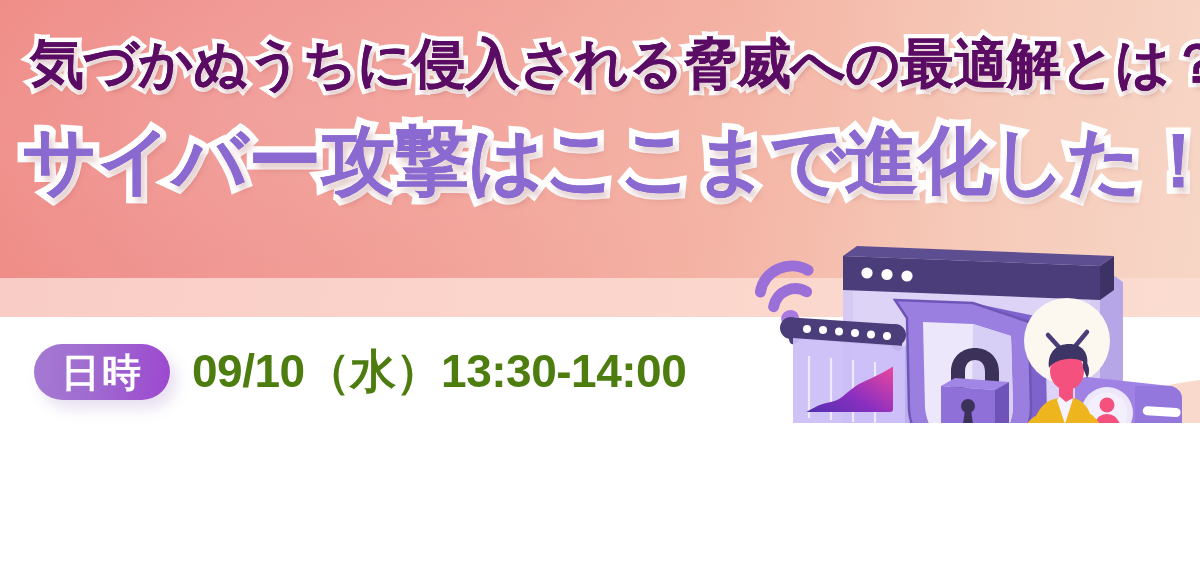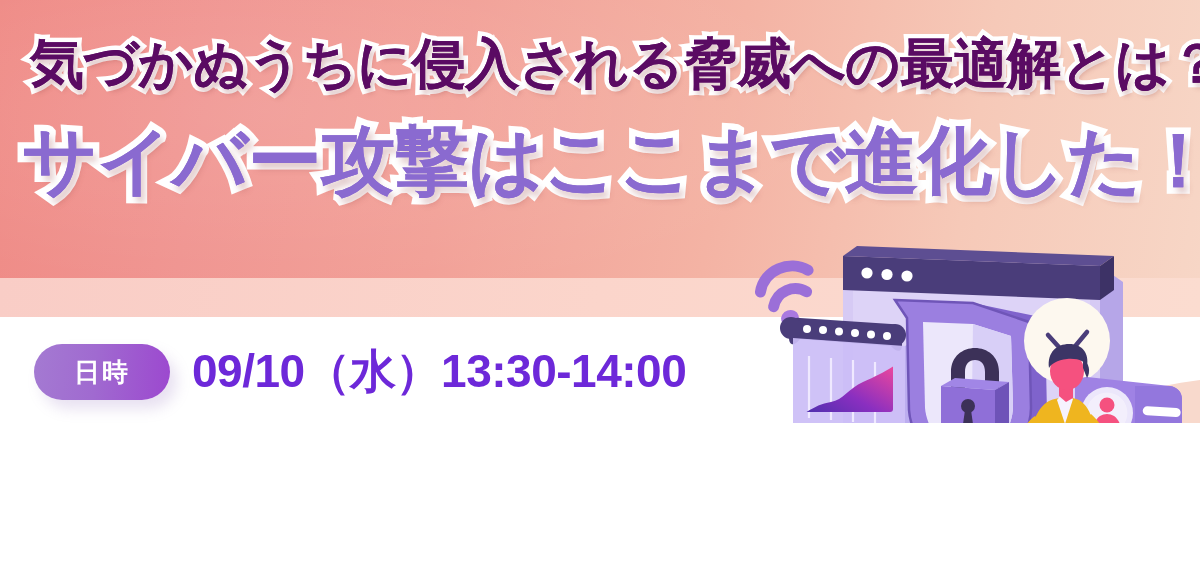--- a/index.html
+++ b/index.html
@@ -78,29 +78,29 @@
   .info-row { position:relative; height:88px; }
 
   .pill {
     position:absolute; left:34px;
     width:136px; height:56px; border-radius:28px;
     background:linear-gradient(95deg,#a47ad2 0%, #a06ad0 45%, #9c48cf 100%);
     box-shadow:7px 9px 14px rgba(150,120,190,.22);
     display:flex; align-items:center; justify-content:center;
   }
   .pill span {
-    color:#ffffff; font-size:26px; font-weight:bold;
+    color:#ffffff; font-size:39px; font-weight:bold;
     letter-spacing:2px; line-height:1;
   }
   .info-row .pill { top:14px; }
 
   .info-text {
     position:absolute; left:192px; top:8px;
     font-size:46px; font-weight:bold; line-height:66px;
-    color:#6d28d9; white-space:nowrap;
+    color:#4d7c0f; white-space:nowrap;
     letter-spacing:-0.5px;
   }
   .info-row.venue .info-text { left:196px; font-size:47px; }
 
   
   .illus { position:absolute; left:745px; top:238px; width:455px; height:323px; }
   .illus svg { display:block; }
 </style>
 </head>
 <body>

